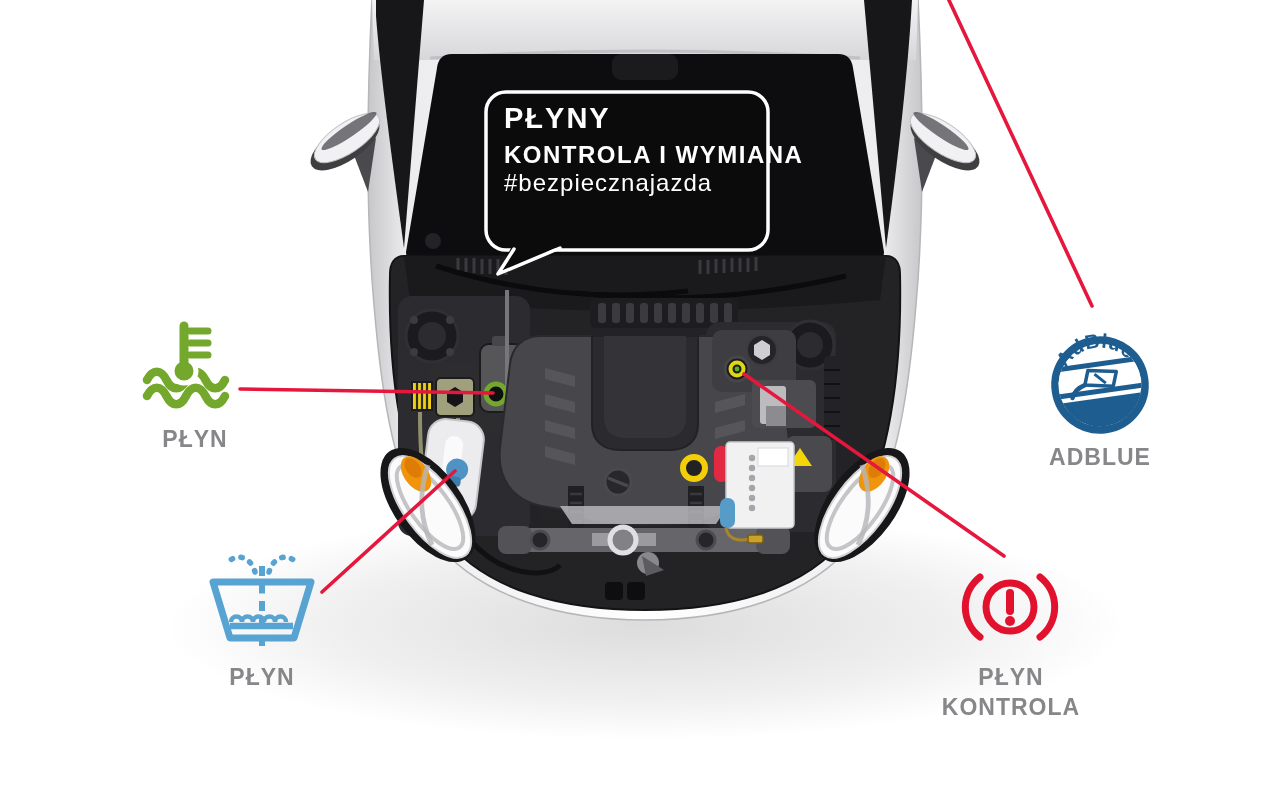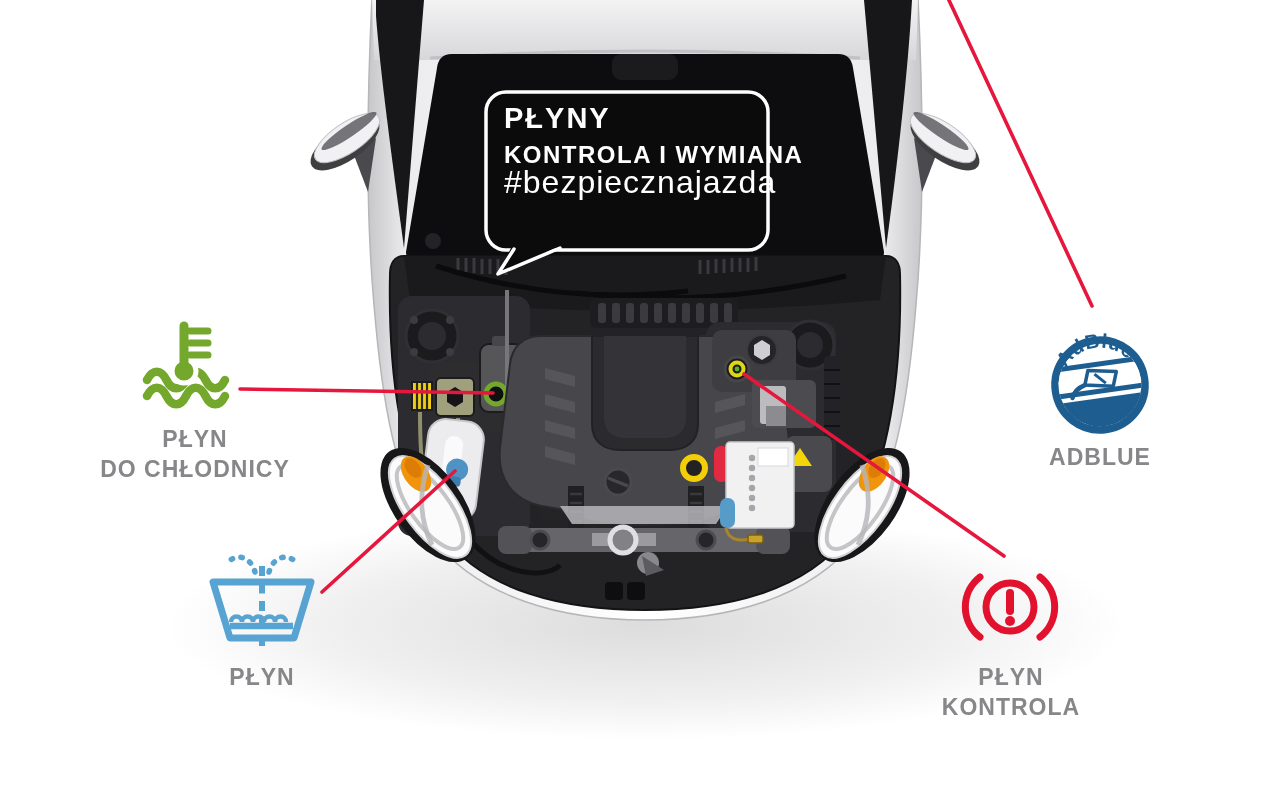--- a/index.html
+++ b/index.html
@@ -17,21 +17,21 @@
   .icon{position:absolute;}
   .lead{stroke:var(--leader-red);stroke-width:3.6;stroke-linecap:round;}
   .cg-s{stroke:var(--coolant-green)} .cg-f{fill:var(--coolant-green)}
   .wb-s{stroke:var(--washer-blue)}
   .ab-s{stroke:var(--adblue-blue)} .ab-f{fill:var(--adblue-blue)}
   .br-s{stroke:var(--brake-red)} .br-f{fill:var(--brake-red)}
   .bubble-text{position:absolute;left:504px;top:102px;color:#fff;white-space:nowrap;}
   .bt1{font-size:29px;font-weight:800;letter-spacing:2px;line-height:33px;}
   .bt2{font-size:24px;font-weight:800;letter-spacing:1px;line-height:31px;}
   .bt3{font-size:24px;font-weight:700;letter-spacing:1.5px;line-height:28px;margin-top:6px;}
-  .bt4{font-size:32px;font-weight:400;letter-spacing:1px;line-height:27px;}
+  .bt4{font-size:24px;font-weight:400;letter-spacing:1px;line-height:27px;}
   .label{position:absolute;text-align:center;font-weight:bold;color:var(--label-gray);
          font-size:23px;line-height:30px;letter-spacing:1px;white-space:nowrap;}
   #label-coolant{left:55px;top:424px;width:280px;}
   #label-washer{left:112px;top:662px;width:300px;}
   #label-adblue{left:1010px;top:442px;width:180px;}
   #label-brake{left:881px;top:662px;width:260px;}
 </style>
 </head>
 <body>
 
@@ -275,21 +275,20 @@
     <path class="cg-s" d="M 5 62 c 5.5 -11 14 -11 19.5 0 c 5.5 11 14 11 19.5 0 c 5.5 -11 14 -11 19.5 0 c 5.5 11 14 11 19.5 0" fill="none" stroke-width="8.5" stroke-linecap="round"></path>
     <path class="cg-s" d="M 5 78 c 5.5 -11 14 -11 19.5 0 c 5.5 11 14 11 19.5 0 c 5.5 -11 14 -11 19.5 0 c 5.5 11 14 11 19.5 0" fill="none" stroke-width="8.5" stroke-linecap="round"></path>
     <circle class="cg-f" cx="42" cy="53" r="12" stroke="#ffffff" stroke-width="5"></circle>
     <line class="cg-s" x1="42" y1="8" x2="42" y2="46" stroke-width="9" stroke-linecap="round"></line>
     <line class="cg-s" x1="48" y1="13" x2="66" y2="13" stroke-width="7" stroke-linecap="round"></line>
     <line class="cg-s" x1="48" y1="25" x2="66" y2="25" stroke-width="7" stroke-linecap="round"></line>
     <line class="cg-s" x1="48" y1="37" x2="66" y2="37" stroke-width="7" stroke-linecap="round"></line>
   </svg>
   <div class="label" id="label-coolant">
     <div>PŁYN</div>
-    <div>DO CHŁODNICY</div>
   </div>
 
   <svg class="icon" style="left:206px;top:550px" width="112" height="110" viewBox="0 0 112 110">
     <path class="wb-s" d="M 7 32 L 105 32 L 88 88 L 24 88 Z" fill="none" stroke-width="7" stroke-linejoin="round"></path>
     <path class="wb-s" d="M 25 72 a 5.5 5.5 0 0 1 11 0 a 5.5 5.5 0 0 1 11 0 a 5.5 5.5 0 0 1 11 0 a 5.5 5.5 0 0 1 11 0 a 5.5 5.5 0 0 1 11 0" fill="none" stroke-width="4.5"></path>
     <line class="wb-s" x1="24" y1="76" x2="87" y2="76" stroke-width="6.5"></line>
     <line class="wb-s" x1="56" y1="16" x2="56" y2="102" stroke-width="6" stroke-dasharray="10 7.5"></line>
     <path class="wb-s" d="M 49 22 C 45 8 33 3 23 11" fill="none" stroke-width="5.5" stroke-dasharray="1.5 8.5" stroke-linecap="round"></path>
     <path class="wb-s" d="M 63 22 C 67 8 79 3 89 11" fill="none" stroke-width="5.5" stroke-dasharray="1.5 8.5" stroke-linecap="round"></path>
   </svg>

